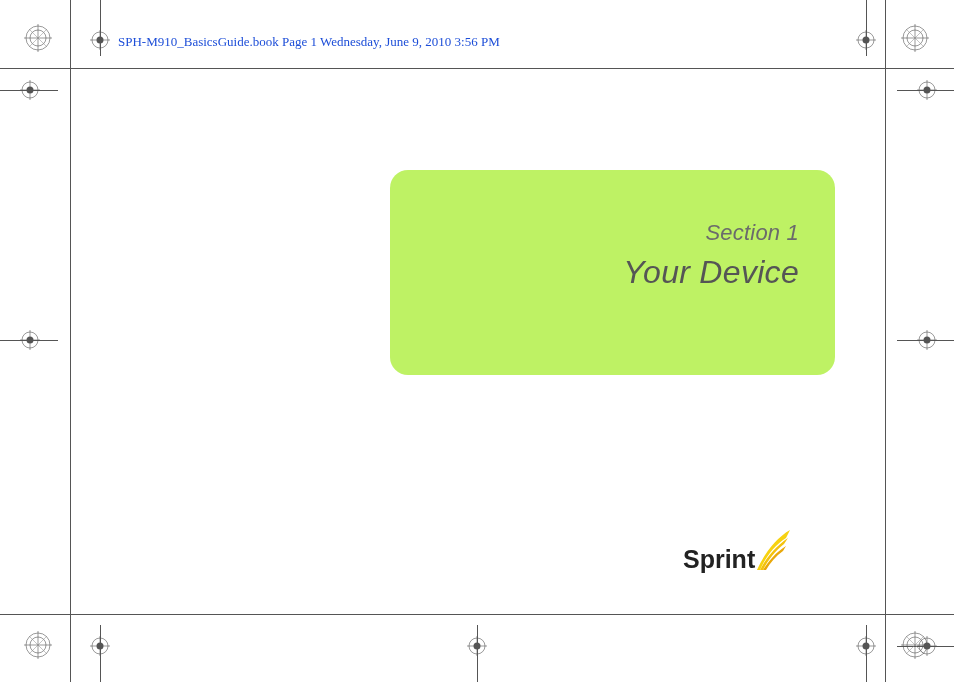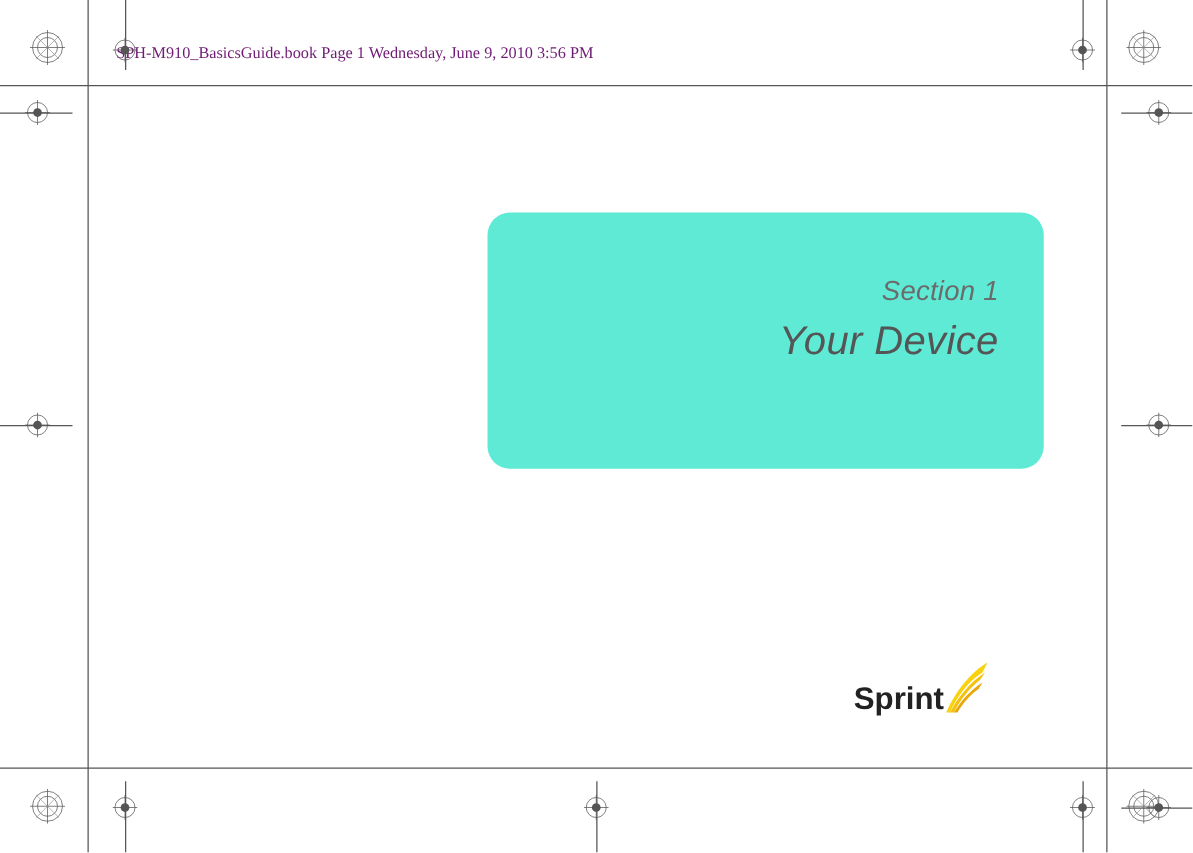--- a/index.html
+++ b/index.html
@@ -7,28 +7,28 @@
 .page { position: relative; width: 954px; height: 682px; }
 
 
 .reg { position: absolute; }
 .reg svg { display: block; }
 
 .hline { position: absolute; height: 0; border-top: 0.6px solid #555; }
 .vline { position: absolute; width: 0; border-left: 0.6px solid #555; }
 
 
-.header-text { position: absolute; top: 34px; left: 93px; font-size: 13px; color: #701a75; }
+.header-text { position: absolute; top: 34px; left: 118px; font-size: 13px; color: #1d4ed8; }
 
 
 .card {
   position: absolute;
   top: 170px; left: 390px;
   width: 445px; height: 205px;
-  background: #5eead4;
+  background: #bef264;
   border-radius: 18px;
   padding: 50px 36px 0 0;
   text-align: right;
 }
 .section-label { font-family: Helvetica, Arial, sans-serif; font-style: italic; font-size: 22px; color: #6b6b6b; letter-spacing: .2px; }
 .section-title { font-family: Helvetica, Arial, sans-serif; font-style: italic; font-weight: 300; font-size: 32px; color: #555; margin-top: 8px; letter-spacing: .3px; margin-left: 44px; }
 
 
 .logo { position: absolute; top: 530px; left: 683px; width: 110px; height: 50px; }
 .logo-text { font-family: Helvetica, Arial, sans-serif; font-weight: bold; font-size: 25px; color: #222; position: absolute; bottom: 6px; left: 0; }

